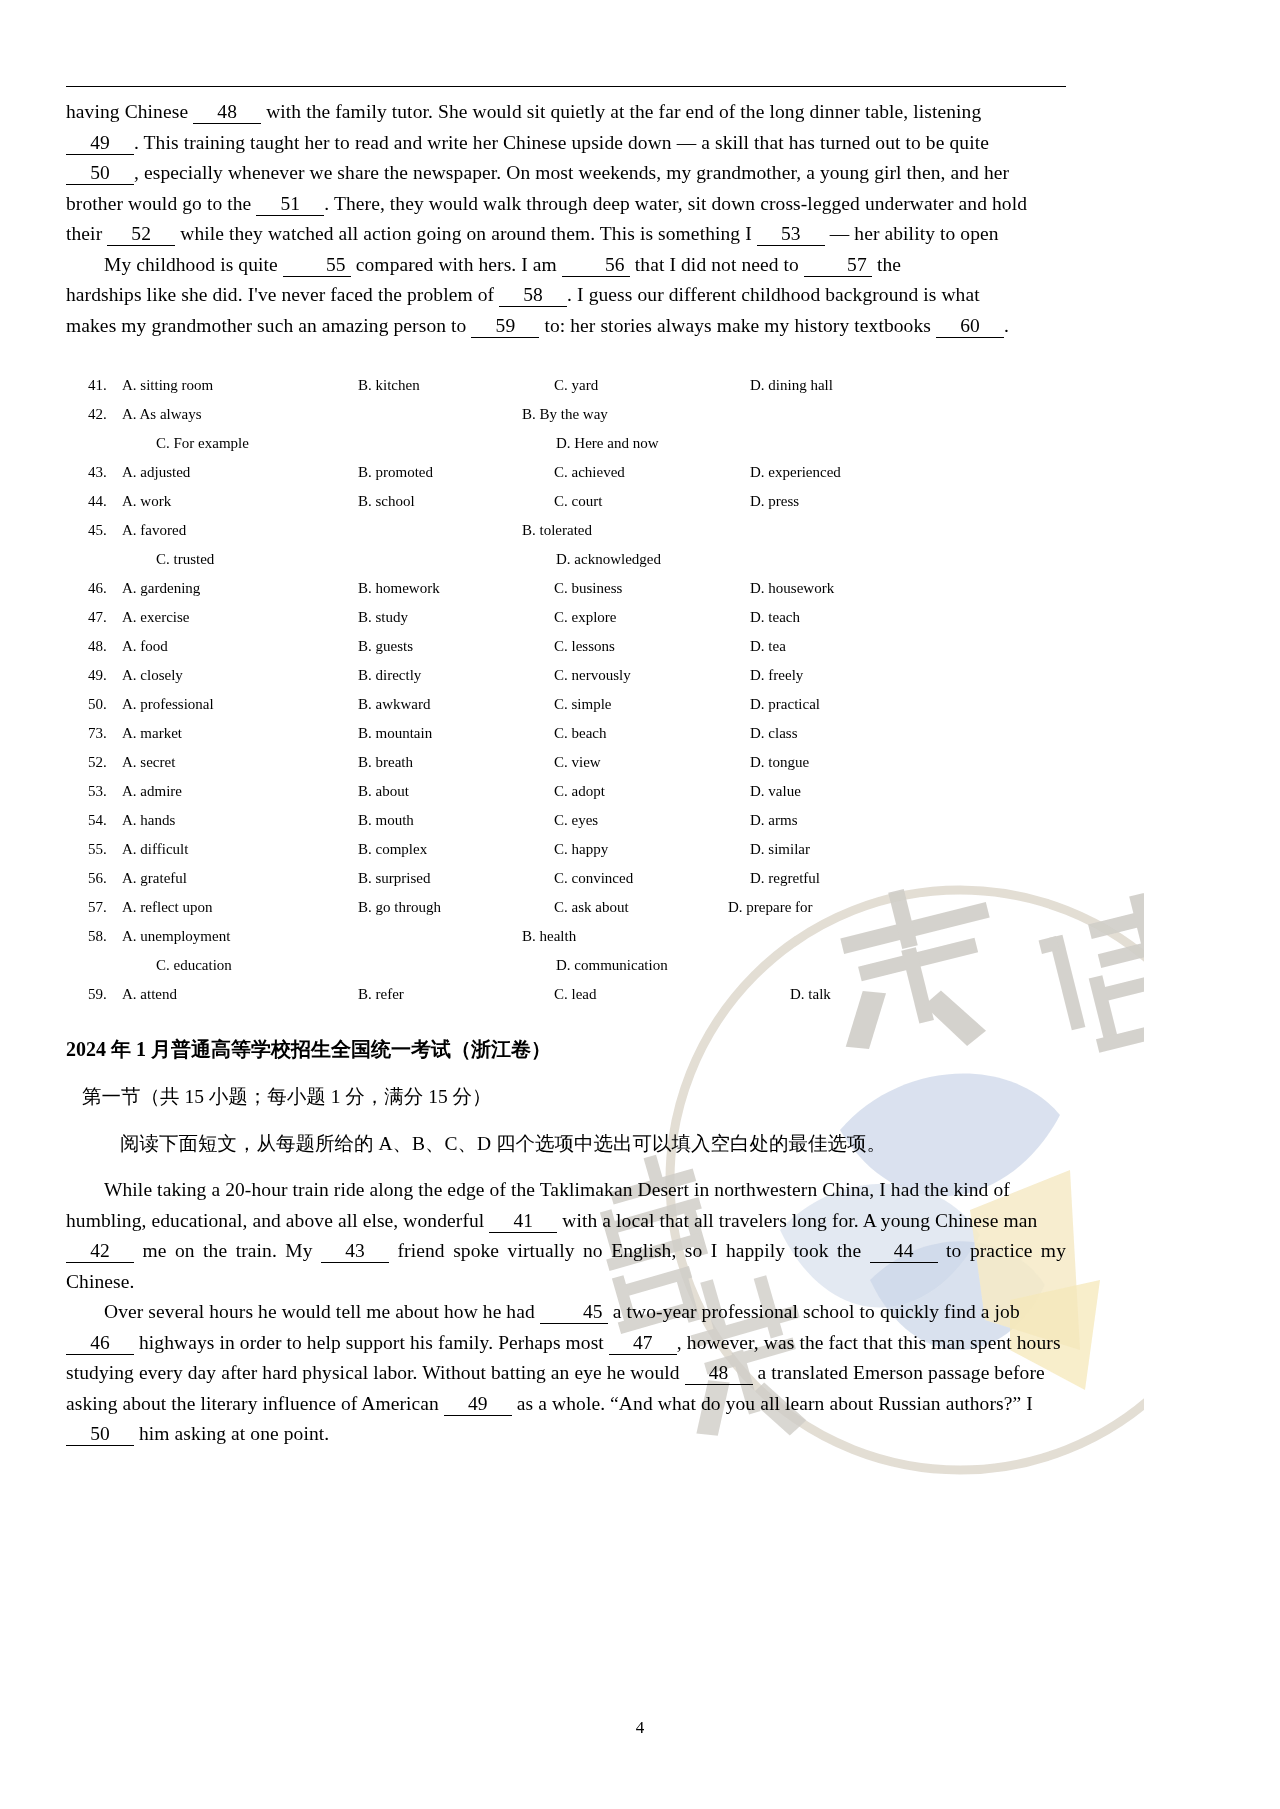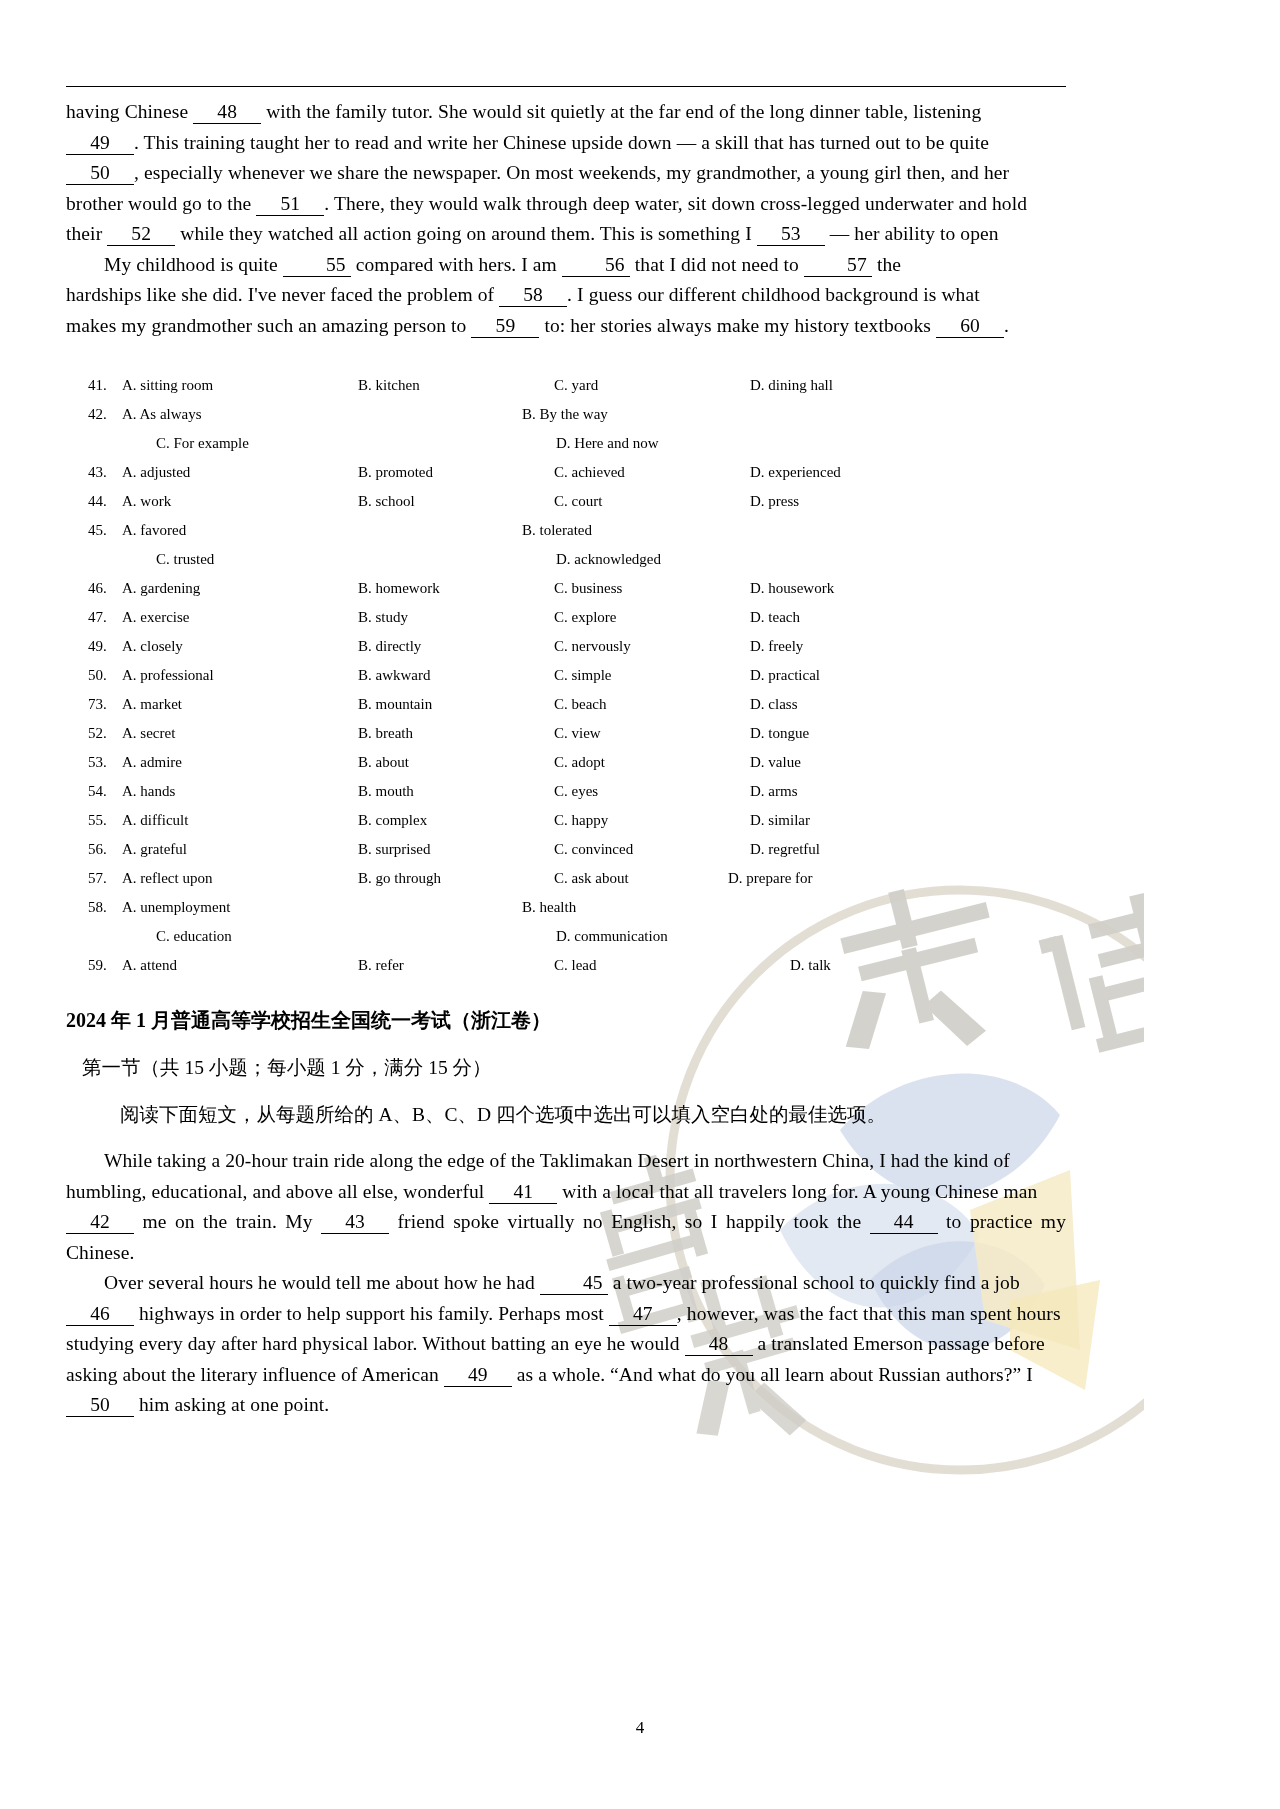--- a/index.html
+++ b/index.html
@@ -202,20 +202,21 @@
     <div class="options" id="options-host">
         <div class="opt-row"><span class="c c-num">41.</span><span class="c c-a">A. sitting room</span><span class="c c-b">B. kitchen</span><span class="c c-c">C. yard</span><span class="c c-d">D. dining hall</span></div>
         <div class="opt-row"><span class="c c-num">42.</span><span class="c c-a2">A. As always</span><span class="c c-b2">B. By the way</span></div>
         <div class="opt-row"><span class="c c-num"></span><span class="c c-a2 pad-cd">C. For example</span><span class="c c-b2">D. Here and now</span></div>
         <div class="opt-row"><span class="c c-num">43.</span><span class="c c-a">A. adjusted</span><span class="c c-b">B. promoted</span><span class="c c-c">C. achieved</span><span class="c c-d">D. experienced</span></div>
         <div class="opt-row"><span class="c c-num">44.</span><span class="c c-a">A. work</span><span class="c c-b">B. school</span><span class="c c-c">C. court</span><span class="c c-d">D. press</span></div>
         <div class="opt-row"><span class="c c-num">45.</span><span class="c c-a2">A. favored</span><span class="c c-b2">B. tolerated</span></div>
         <div class="opt-row"><span class="c c-num"></span><span class="c c-a2 pad-cd">C. trusted</span><span class="c c-b2">D. acknowledged</span></div>
         <div class="opt-row"><span class="c c-num">46.</span><span class="c c-a">A. gardening</span><span class="c c-b">B. homework</span><span class="c c-c">C. business</span><span class="c c-d">D. housework</span></div>
         <div class="opt-row"><span class="c c-num">47.</span><span class="c c-a">A. exercise</span><span class="c c-b">B. study</span><span class="c c-c">C. explore</span><span class="c c-d">D. teach</span></div>
+        <div class="opt-row"><span class="c c-num">48.</span><span class="c c-a">A. food</span><span class="c c-b">B. guests</span><span class="c c-c">C. lessons</span><span class="c c-d">D. tea</span></div>
         <div class="opt-row"><span class="c c-num">49.</span><span class="c c-a">A. closely</span><span class="c c-b">B. directly</span><span class="c c-c">C. nervously</span><span class="c c-d">D. freely</span></div>
         <div class="opt-row"><span class="c c-num">50.</span><span class="c c-a">A. professional</span><span class="c c-b">B. awkward</span><span class="c c-c">C. simple</span><span class="c c-d">D. practical</span></div>
         <div class="opt-row"><span class="c c-num">73.</span><span class="c c-a">A. market</span><span class="c c-b">B. mountain</span><span class="c c-c">C. beach</span><span class="c c-d">D. class</span></div>
         <div class="opt-row"><span class="c c-num">52.</span><span class="c c-a">A. secret</span><span class="c c-b">B. breath</span><span class="c c-c">C. view</span><span class="c c-d">D. tongue</span></div>
         <div class="opt-row"><span class="c c-num">53.</span><span class="c c-a">A. admire</span><span class="c c-b">B. about</span><span class="c c-c">C. adopt</span><span class="c c-d">D. value</span></div>
         <div class="opt-row"><span class="c c-num">54.</span><span class="c c-a">A. hands</span><span class="c c-b">B. mouth</span><span class="c c-c">C. eyes</span><span class="c c-d">D. arms</span></div>
         <div class="opt-row"><span class="c c-num">55.</span><span class="c c-a">A. difficult</span><span class="c c-b">B. complex</span><span class="c c-c">C. happy</span><span class="c c-d">D. similar</span></div>
         <div class="opt-row"><span class="c c-num">56.</span><span class="c c-a">A. grateful</span><span class="c c-b">B. surprised</span><span class="c c-c">C. convinced</span><span class="c c-d">D. regretful</span></div>
         <div class="opt-row"><span class="c c-num">57.</span><span class="c c-a">A. reflect upon</span><span class="c c-b">B. go through</span><span class="c c-c">C. ask about</span><span class="c c-d" style="margin-left: -22px;">D. prepare for</span></div>
         <div class="opt-row"><span class="c c-num">58.</span><span class="c c-a2">A. unemployment</span><span class="c c-b2">B. health</span></div>

